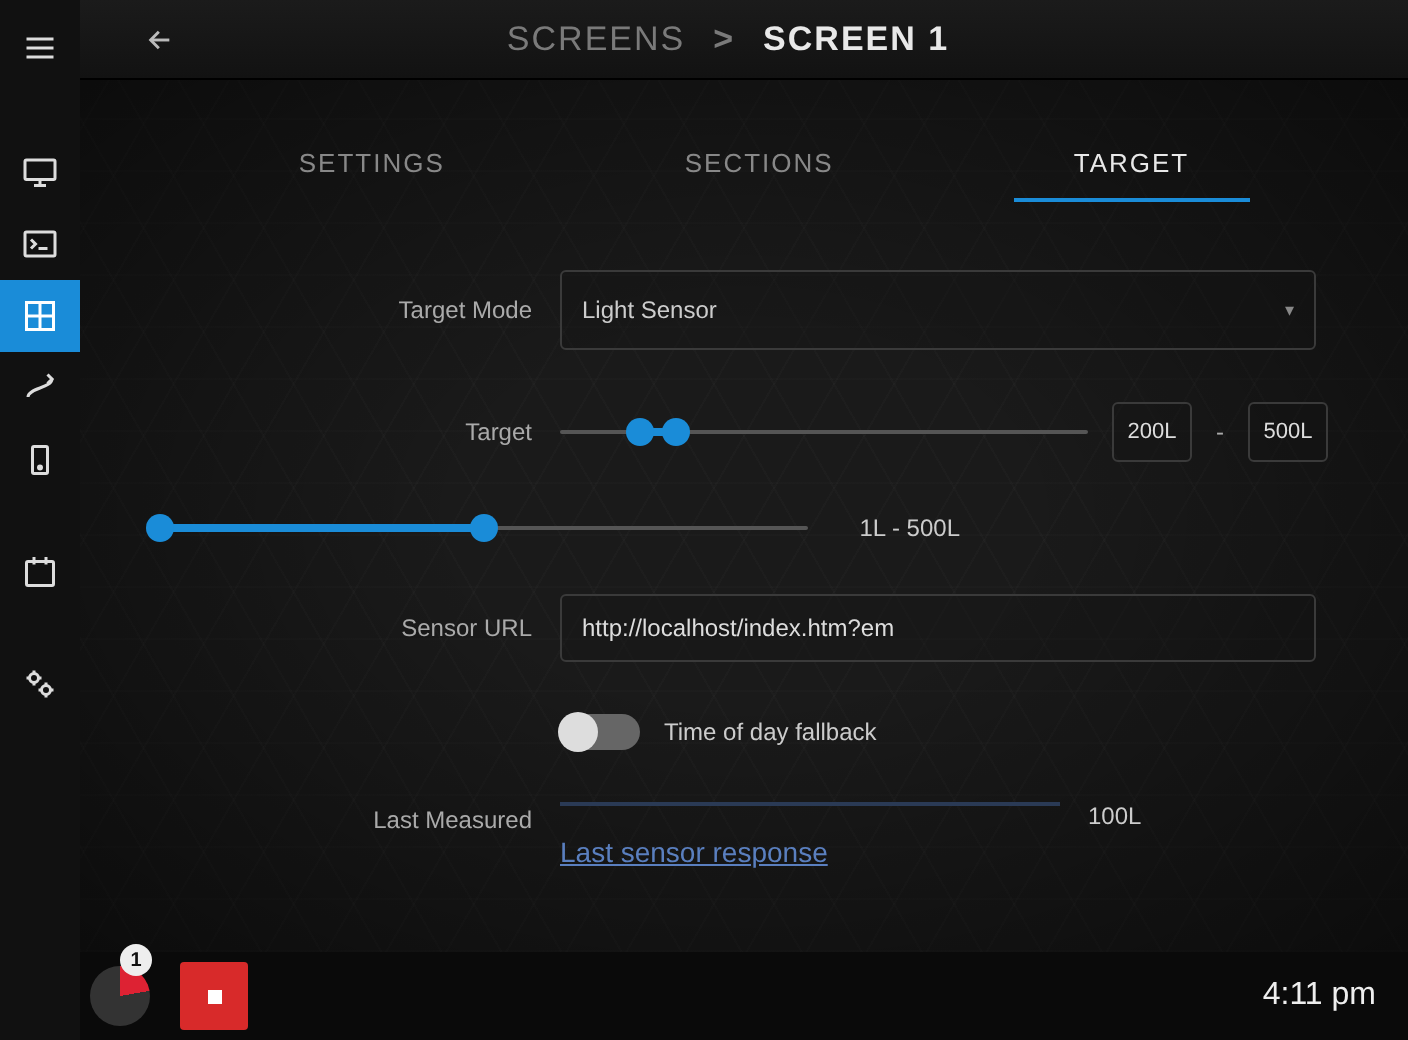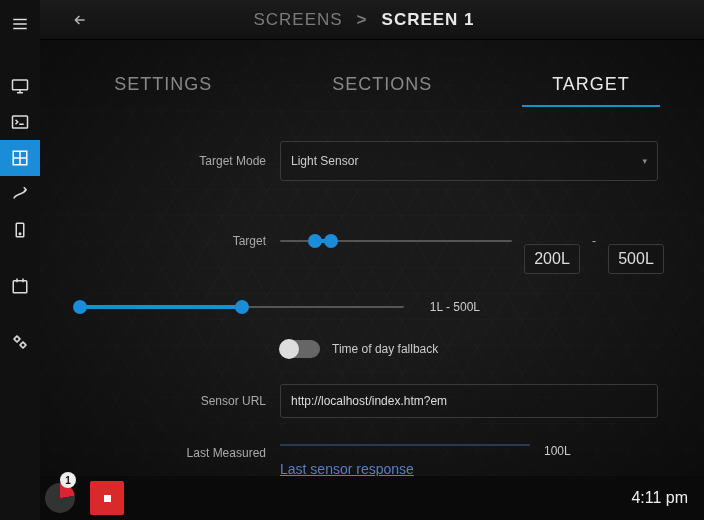--- a/index.html
+++ b/index.html
@@ -36,35 +36,35 @@
   }
   .content::after {
     content:""; position:absolute; inset:0;
     background: radial-gradient(ellipse at center, rgba(0,0,0,0) 30%, rgba(0,0,0,0.55) 100%);
     pointer-events:none;
   }
   .inner { position:relative; z-index:2; padding: 0 40px; }
 
   
   .tabs { display:flex; justify-content:center; gap:60px; padding-top:28px; }
-  .tab { font-size:18px; letter-spacing:1px; color:#888; padding: 6px 30px 10px; cursor:pointer; border-bottom:2px solid transparent; }
+  .tab { font-size:13px; letter-spacing:1px; color:#888; padding: 6px 30px 10px; cursor:pointer; border-bottom:2px solid transparent; }
   .tab.active { color:#e8e8e8; border-bottom:2px solid #1a8cd8; }
 
   
   .row { display:flex; align-items:center; margin-top:26px; }
   .label { width:200px; text-align:right; padding-right:14px; font-size:12px; color:#aaa; }
 
   .select { flex:1; max-width:378px; height:40px; border:1px solid #3a3a3a; border-radius:3px; background:rgba(20,20,20,0.3); color:#ccc; font-size:12px; padding:12px 10px; display:flex; align-items:center; justify-content:space-between; cursor:pointer; }
   .select .caret { font-size:9px; color:#888; }
 
   .slider-wrap { flex:1; display:flex; align-items:center; gap:12px; max-width:400px; }
   .track { position:relative; height:2px; background:#555; border-radius:1px; flex:1; }
   .track .fill { position:absolute; height:4px; top:-1px; background:#1a8cd8; border-radius:2px; }
   .thumb { position:absolute; width:14px; height:14px; background:#1a8cd8; border-radius:50%; top:50%; transform:translate(-50%,-50%); cursor:pointer; }
-  .numbox { width:56px; height:30px; border:1px solid #3a3a3a; border-radius:3px; display:flex; align-items:center; justify-content:center; font-size:16px; color:#ddd; background:rgba(20,20,20,0.3);margin-top:37px; }
+  .numbox { width:40px; height:30px; border:1px solid #3a3a3a; border-radius:3px; display:flex; align-items:center; justify-content:center; font-size:11px; color:#ddd; background:rgba(20,20,20,0.3); }
   .dash { color:#aaa; font-size:12px; }
 
   .range-text { font-size:12px; color:#ccc; margin-left:14px; }
 
   .toggle { width:40px; height:18px; border-radius:9px; background:#666; position:relative; cursor:pointer; }
   .toggle .knob { position:absolute; width:20px; height:20px; background:#ddd; border-radius:50%; top:-1px; left:-1px; }
   .toggle-label { font-size:12px; color:#ccc; margin-left:12px; }
 
   .textbox { flex:1; max-width:378px; height:34px; border:1px solid #3a3a3a; border-radius:3px; background:rgba(20,20,20,0.3); color:#ddd; font-size:12px; padding:0 10px; outline:none; }
 
@@ -195,32 +195,32 @@
             <div class="track" style="width:230px">
               <div class="fill" style="left:0%; width:50%"></div>
               <div class="thumb" style="left:0%"></div>
               <div class="thumb" style="left:50%"></div>
             </div>
             <span class="range-text">1L - 500L</span>
           </div>
         </div>
 
         <div class="row">
+          <div class="label">Sensor URL</div>
+          <input class="textbox" value="http://localhost/index.htm?em" style="">
+        </div>
+
+        <div class="row">
           <div class="label"></div>
           <div style="display:flex; align-items:center;">
             <div class="toggle">
                 <div class="knob"></div>
               </div>
             <span class="toggle-label">Time of day fallback</span>
           </div>
-        </div>
-
-        <div class="row">
-          <div class="label">Sensor URL</div>
-          <input class="textbox" value="http://localhost/index.htm?em" style="">
         </div>
 
         <div class="row" style="align-items:flex-start">
           <div class="label" style="padding-top:2px">Last Measured</div>
           <div>
             <div style="display:flex; align-items:flex-start; gap:14px;">
               <div class="measured-track"></div>
               <span style="font-size:12px;color:#ccc">100L</span>
             </div>
             <a class="link">Last sensor response</a>

